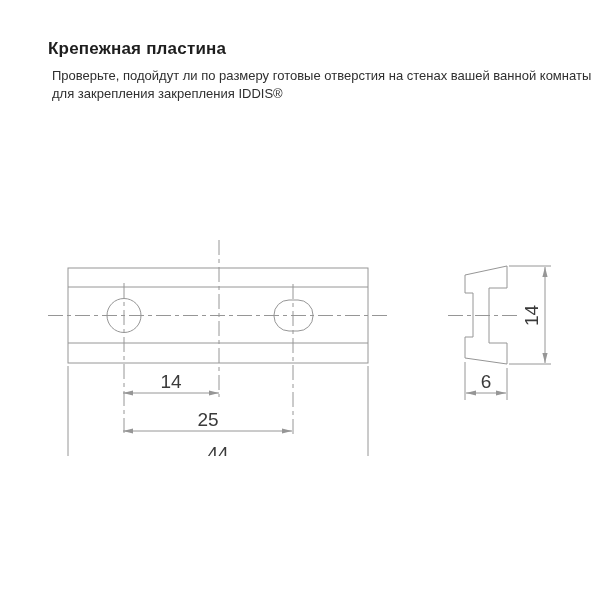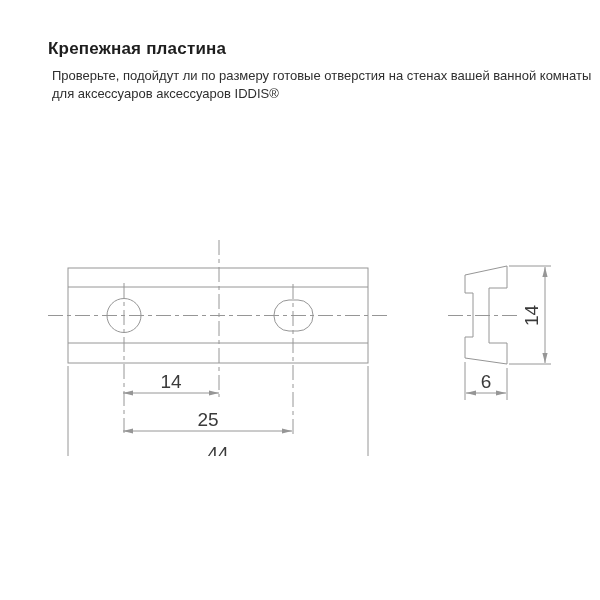--- a/index.html
+++ b/index.html
@@ -74,21 +74,21 @@
     stroke: none;
   }
 </style>
 </head>
 <body>
 
 <div class="page">
 
   <header>
     <h1 class="title">Крепежная пластина</h1>
-    <p class="desc"><span>Проверьте, подойдут ли по размеру готовые отверстия на стенах вашей ванной комнаты</span><br><span>для аксессуаров аксессуаров IDDIS®</span></p>
+    <p class="desc"><span>Проверьте, подойдут ли по размеру готовые отверстия на стенах вашей ванной комнаты</span><br><span>для закрепления закрепления IDDIS®</span></p>
   </header>
 
   <svg class="drawing" width="600" height="600" viewBox="0 0 600 600">
     <defs>
       <marker id="arr" markerWidth="12" markerHeight="8" refX="11" refY="4" orient="auto-start-reverse" markerUnits="userSpaceOnUse">
         <path class="arrow" d="M11,4 L1,1.4 L1,6.6 Z"></path>
       </marker>
     </defs>
 
     <g>

